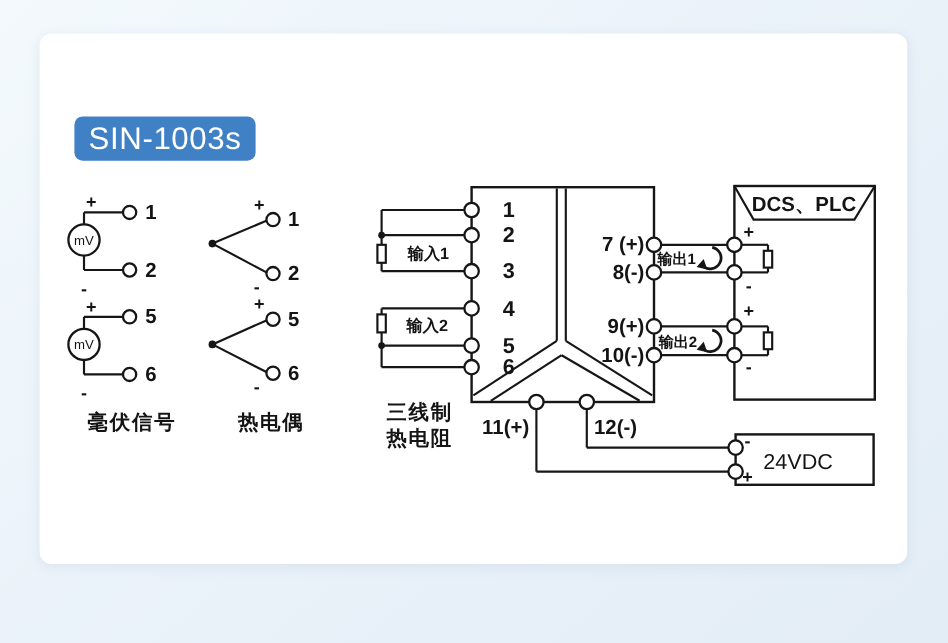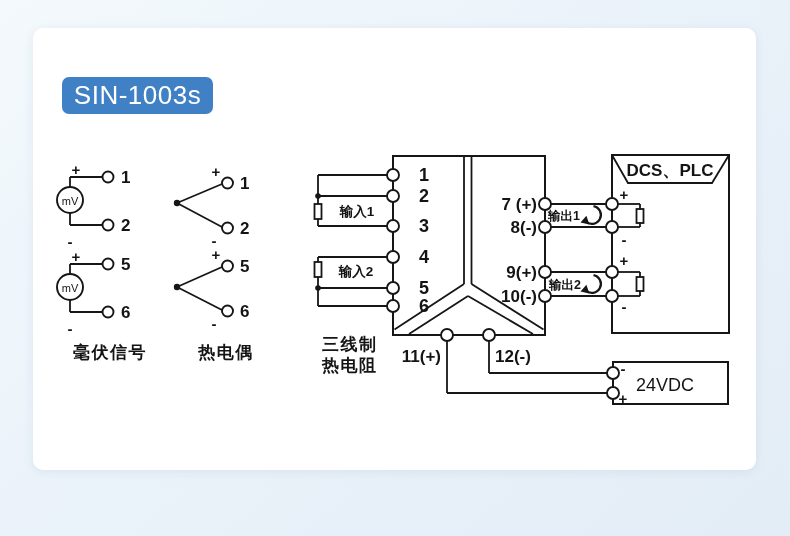--- a/index.html
+++ b/index.html
@@ -31,21 +31,21 @@
   .t11{font-size:11px;font-weight:400;}
   .sign{font-size:15px;font-weight:700;}
   .cap{letter-spacing:1.5px;}
   .pwr{font-size:18px;font-weight:500;}
 </style>
 </head>
 <body>
 
 <div class="card"></div>
 
-<div class="badge" style="background: rgb(64, 128, 196);">SIN-1003s</div>
+<div class="badge" style="background: rgb(64, 128, 196); margin-top: 20px;">SIN-1003s</div>
 
 <svg class="diagram" width="790" height="536" viewBox="0 0 790 536">
   <defs>
     <g id="curve-arrow">
       <path d="M 1.5,-8.9 A 9,9 0 1 1 -6.4,6.4" fill="none" stroke="#161616" stroke-width="2.3"></path>
       <polygon points="-11.5,7.5 -2.6,9.6 -5.6,0.8" fill="#161616" stroke="none"></polygon>
     </g>
   </defs>
 
   <g>

